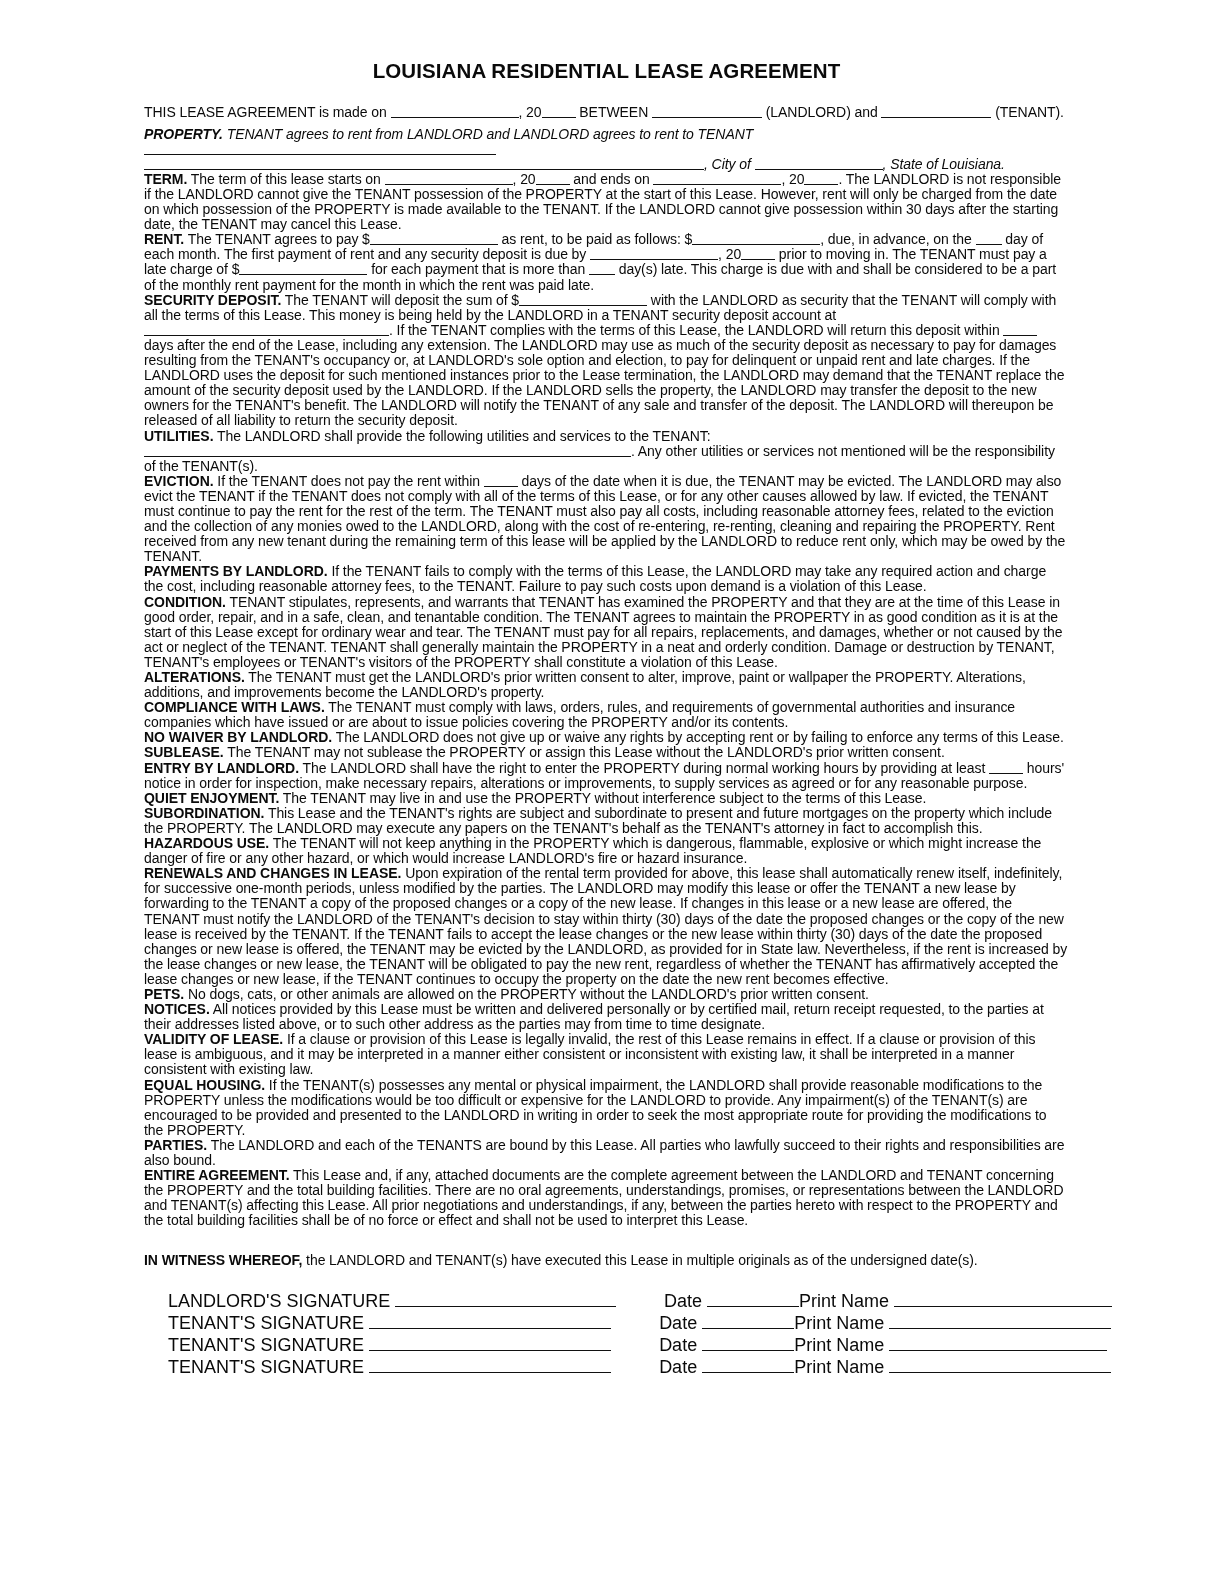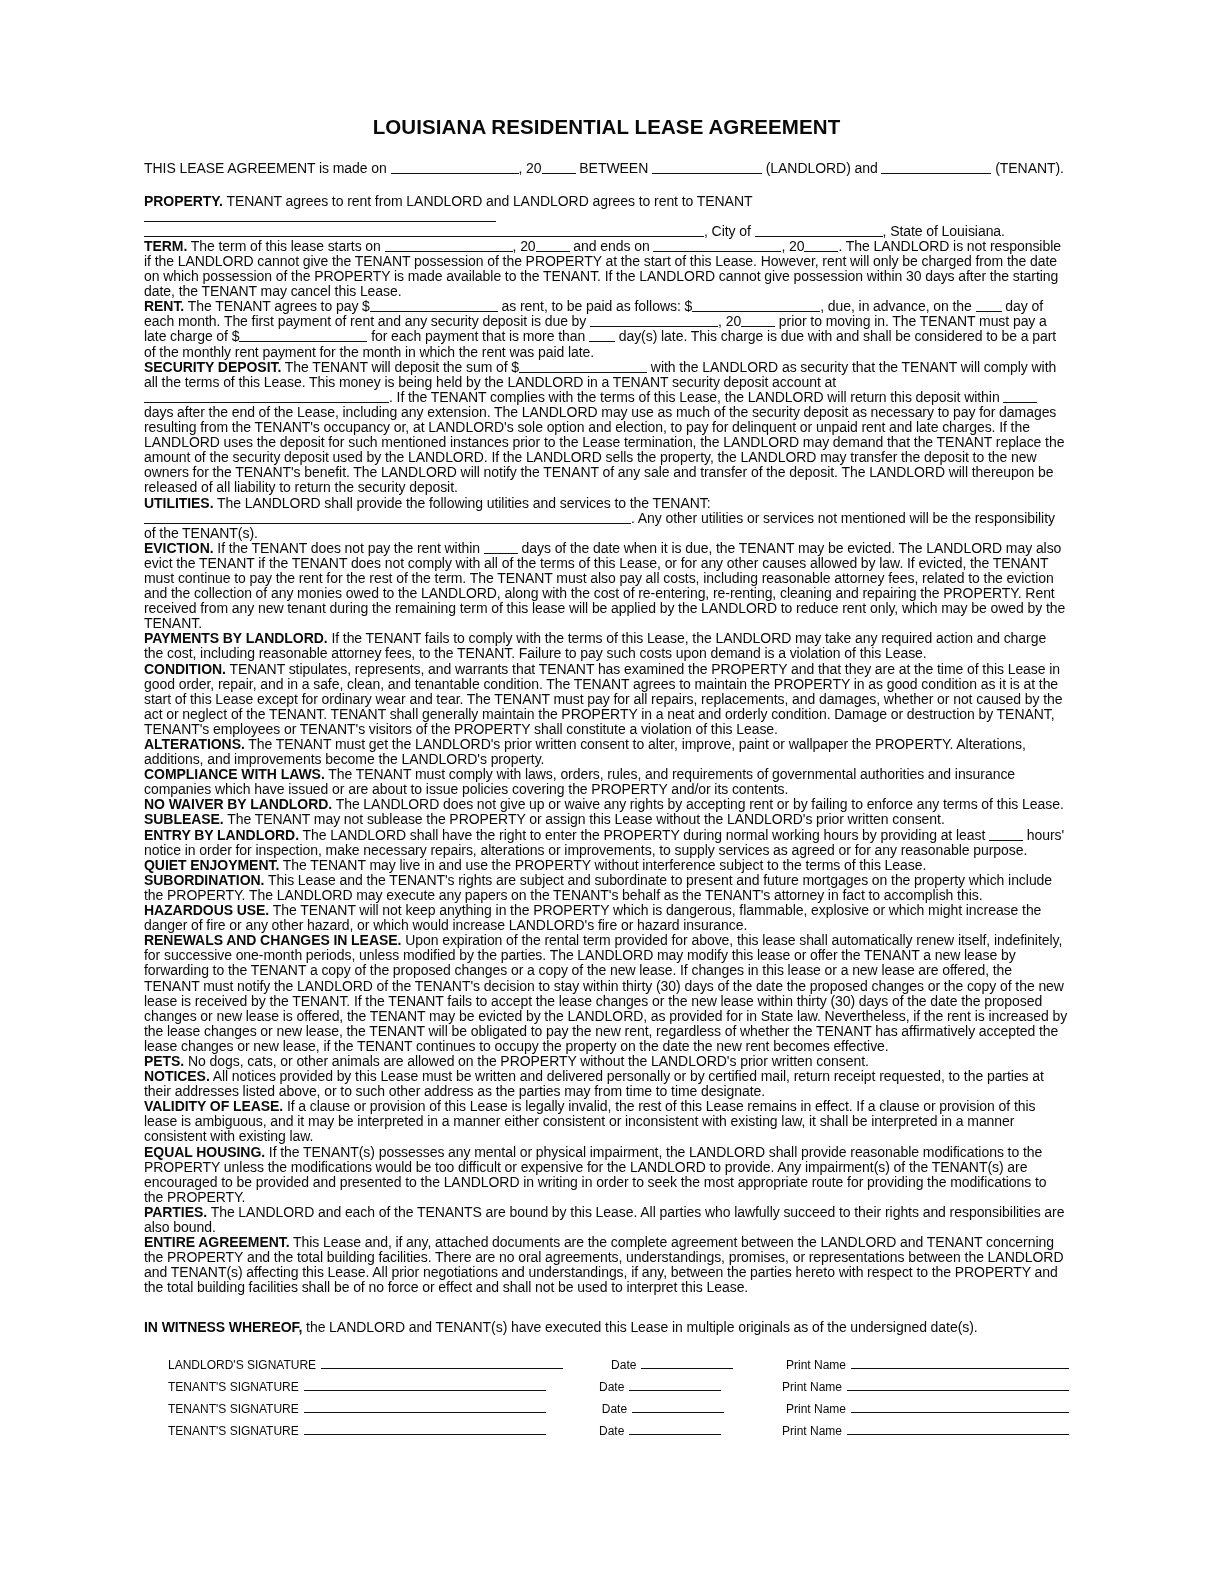--- a/index.html
+++ b/index.html
@@ -12,39 +12,39 @@
     height: 1584px;
     font-family: "Liberation Sans", sans-serif;
     color: #0a0a0a;
     -webkit-font-smoothing: antialiased;
   }
   .page {
     position: relative;
     width: 1224px;
     height: 1584px;
     box-sizing: border-box;
-    padding: 116px 155px 0 144px;
+    padding: 60px 155px 0 144px;
   }
   .doc-title {
     text-align: center;
     font-size: 20.5px;
     font-weight: bold;
     letter-spacing: 0.1px;
     margin: 0 0 22px 0;
     line-height: 1.1;
   }
   .para {
     font-size: 14px;
     line-height: 15.1px;
     text-align: left;
     margin: 0;
     letter-spacing: -0.05px;
     word-spacing: -0.1px;
   }
-  .para.gap-above { margin-top: 18px; }
+  .para.gap-above { margin-top: 7px; font-style: italic; }
   .para.gap-small { margin-top: 0px; }
   b, .lead {
     font-weight: bold;
   }
   
   .bl {
     display: inline-block;
     border-bottom: 1px solid #111;
     height: 0.82em;
     vertical-align: baseline;
@@ -64,21 +64,21 @@
 
   
   .sig-block {
     margin-top: 22px;
     padding-left: 24px;
   }
   .sig-row {
     display: flex;
     align-items: baseline;
     height: 22.2px;
-    font-size: 12px;
+    font-size: 18px;
   }
   .sig-col-name {
     width: 448px;
     display: flex;
     align-items: baseline;
     white-space: nowrap;
   }
   .sig-col-date {
     width: 214px;
     display: flex;

